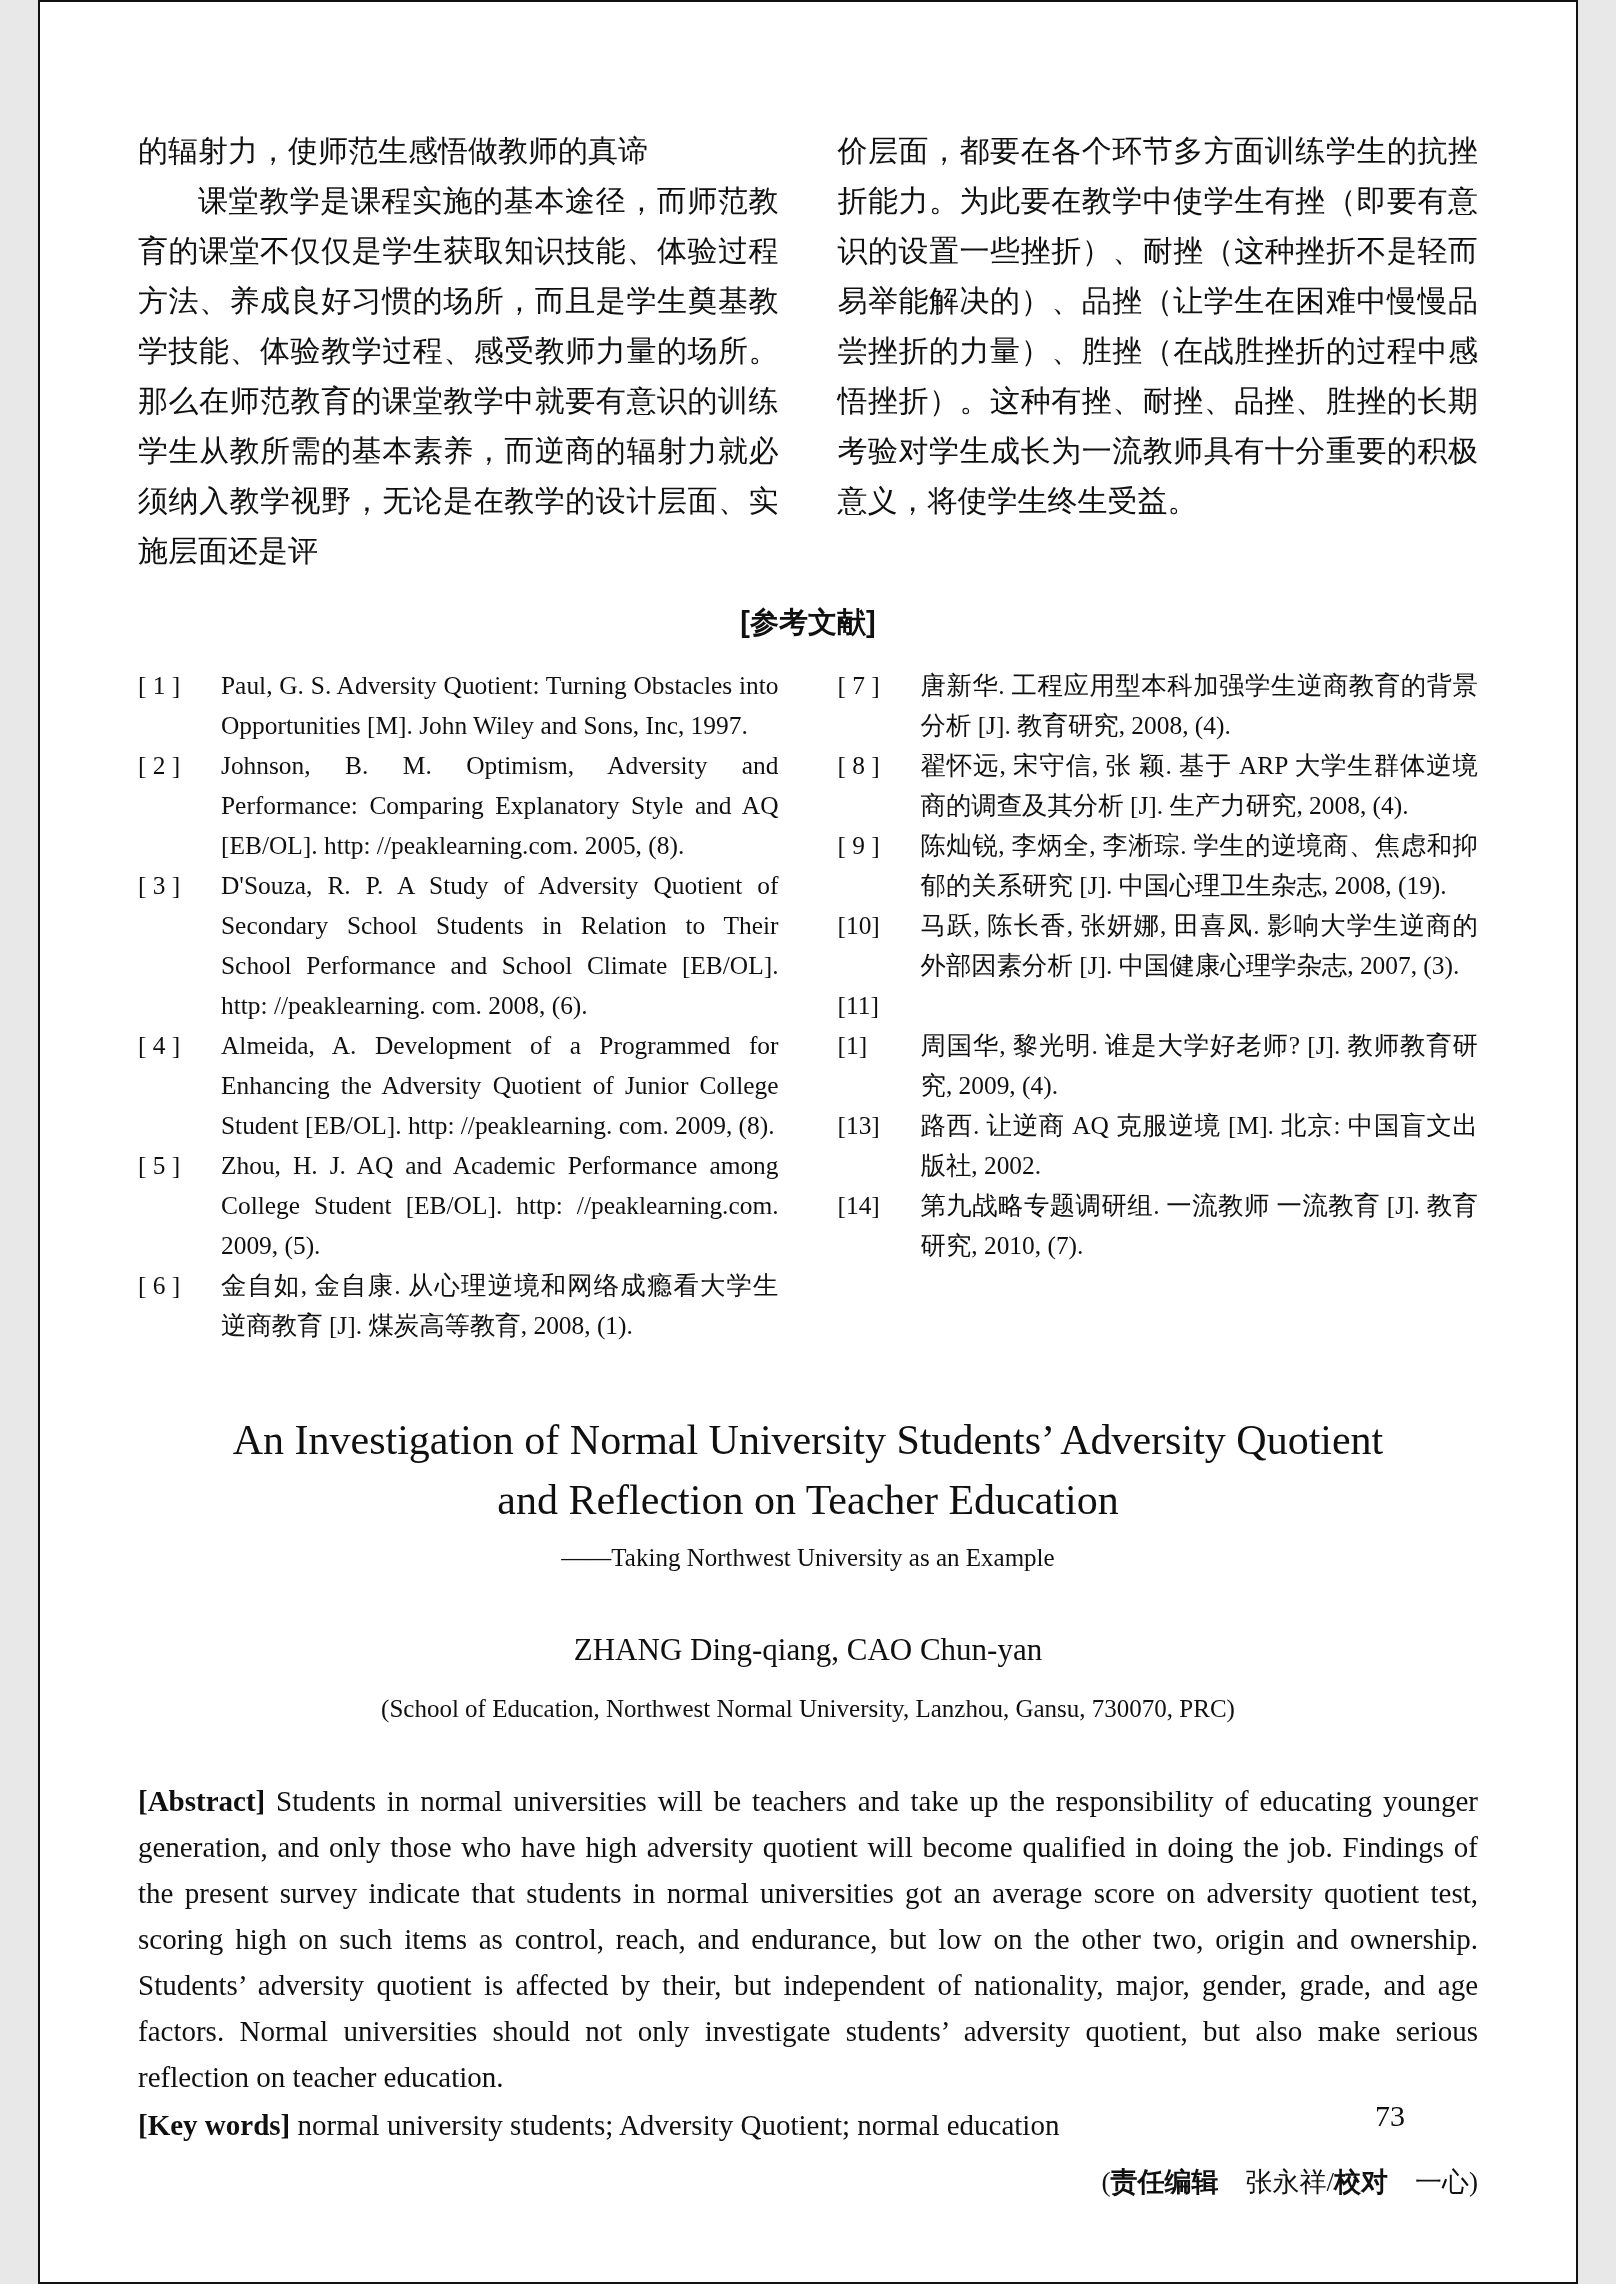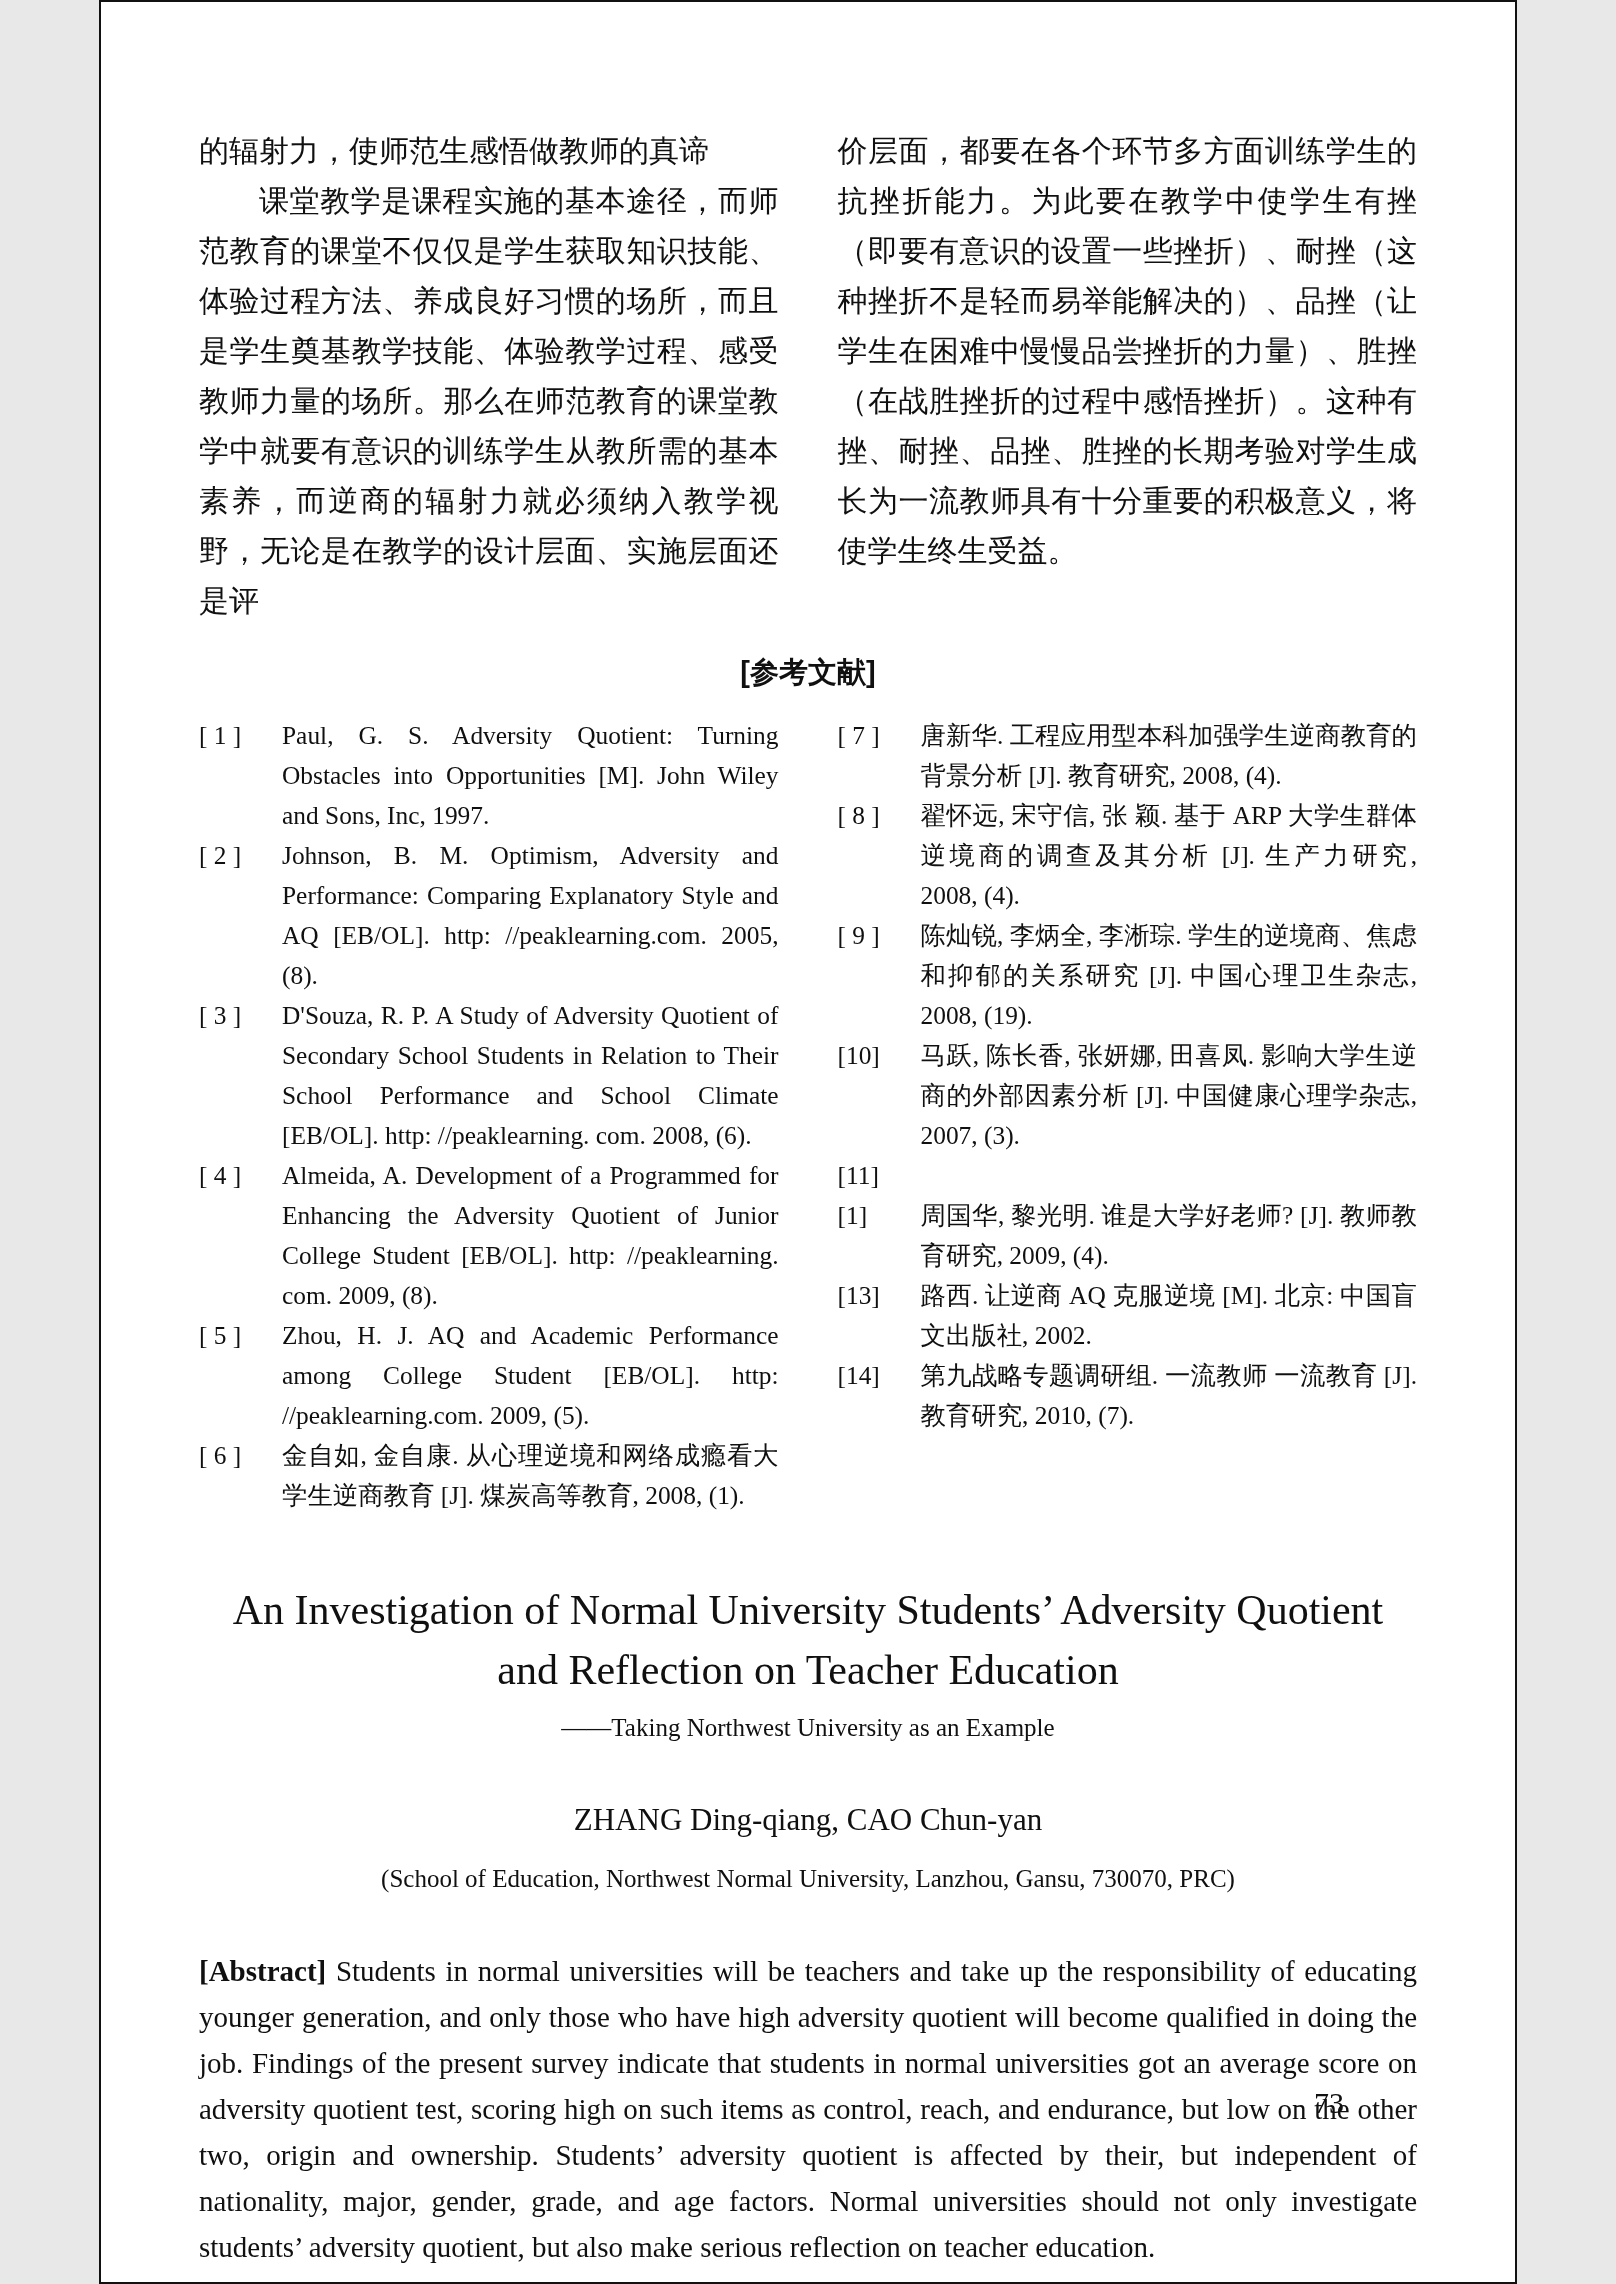--- a/index.html
+++ b/index.html
@@ -2,21 +2,21 @@
 <html style="font-size:10.4px"><head>
 <meta charset="utf-8">
 <style>
   html, body {
     margin: 0;
     padding: 0;
     background: #e8e8e8;
   }
   .page {
     position: relative;
-    width: 1418px;
+    width: 1540px;
     height: 2284px;
     box-sizing: border-box;
     margin: 0 auto;
     background: #ffffff;
     border: 2.6px solid #111111;
     padding: 124px 98px 0 98px;
     overflow: hidden;
     font-family: "Liberation Serif", "DejaVu Serif", serif;
     color: #101010;
   }
@@ -100,21 +100,21 @@
     text-align: right;
     font-size: 27px;
   }
   .editor .heiti {
     font-weight: bold;
     font-family: "Liberation Sans", "DejaVu Sans", sans-serif;
   }
   .page-number {
     position: absolute;
     right: 171px;
-    bottom: 162px;
+    bottom: 149px;
     font-size: 30px;
   }
 </style>
 </head>
 <body>
 
 <div class="page">
 
   <section class="two-col body-cn">
     <div class="col">

